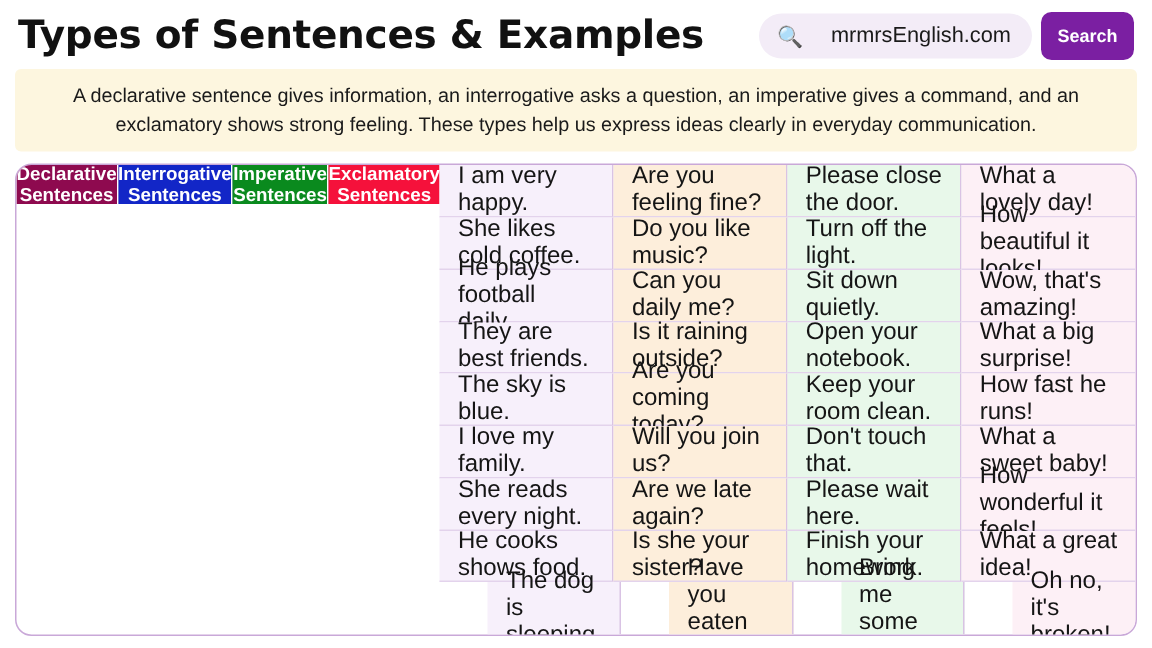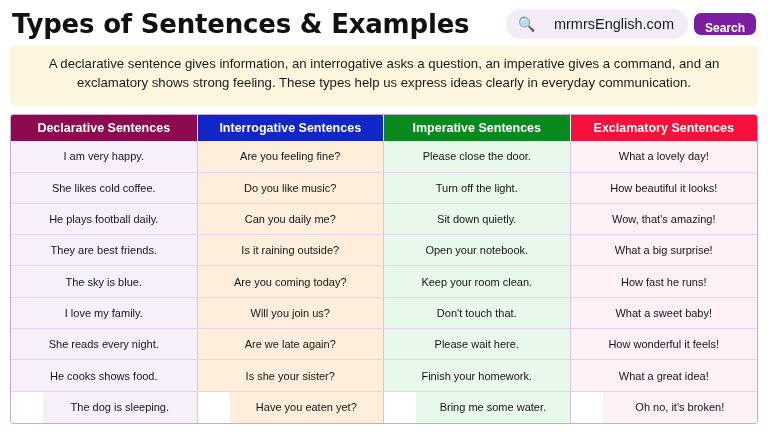--- a/index.html
+++ b/index.html
@@ -66,44 +66,44 @@
     margin-left: 12px;
   }
   .search-btn {
     background: #7b1fa2;
     color: #ffffff;
     font-size: 12px;
     font-weight: bold;
     border: none;
     border-radius: 7px;
     padding: 8px 11px;
-    height: 22px;
+    height: 32px;
     box-sizing: border-box;
     cursor: pointer;
     white-space: nowrap;
   }
   
   .intro {
     background: #fdf6df;
     border-radius: 4px;
     margin: 2px 2px 8px 2px;
-    padding: 8px 14px 14px 14px;
+    padding: 8px 14px 9px 14px;
     font-size: 13.2px;
     line-height: 1.45;
     color: #1a1a1a;
     text-align: center;
   }
   
   .table {
     flex: 1;
     display: flex;
-    flex-direction: column;
+    flex-direction: row;
     margin: 0 2px 8px 2px;
     border: 1px solid #c9a8d8;
-    border-radius: 3px;
+    border-radius: 11px;
     overflow: hidden;
   }
   .thead {
     display: flex;
     height: 26px;
     flex: 0 0 26px;
   }
   .th {
     flex: 1 1 25%;
     display: flex;
@@ -125,27 +125,26 @@
   .tr {
     flex: 1 1 0;
     display: flex;
     min-height: 0;
   }
   .td {
     flex: 1 1 25%;
     display: flex;
     align-items: center;
     justify-content: center;
-    font-size: 11px;
+    font-size: 16px;
     color: #151515;
-    text-align: center;
     box-sizing: border-box;
     border-right: 1px solid #d9c3e4;
     border-bottom: 1px solid #e3d3ec;
-    padding: 0 4px;
+    padding: 0 12px;
   }
   .td:last-child { border-right: none; }
   .tr:last-child .td { border-bottom: none; margin-left: 32px; }
   .col0 { background: #f7f0fb; }
   .col1 { background: #fdeedb; }
   .col2 { background: #e8f8ea; }
   .col3 { background: #fdf0f6; }
 </style>
 </head>
 <body>

